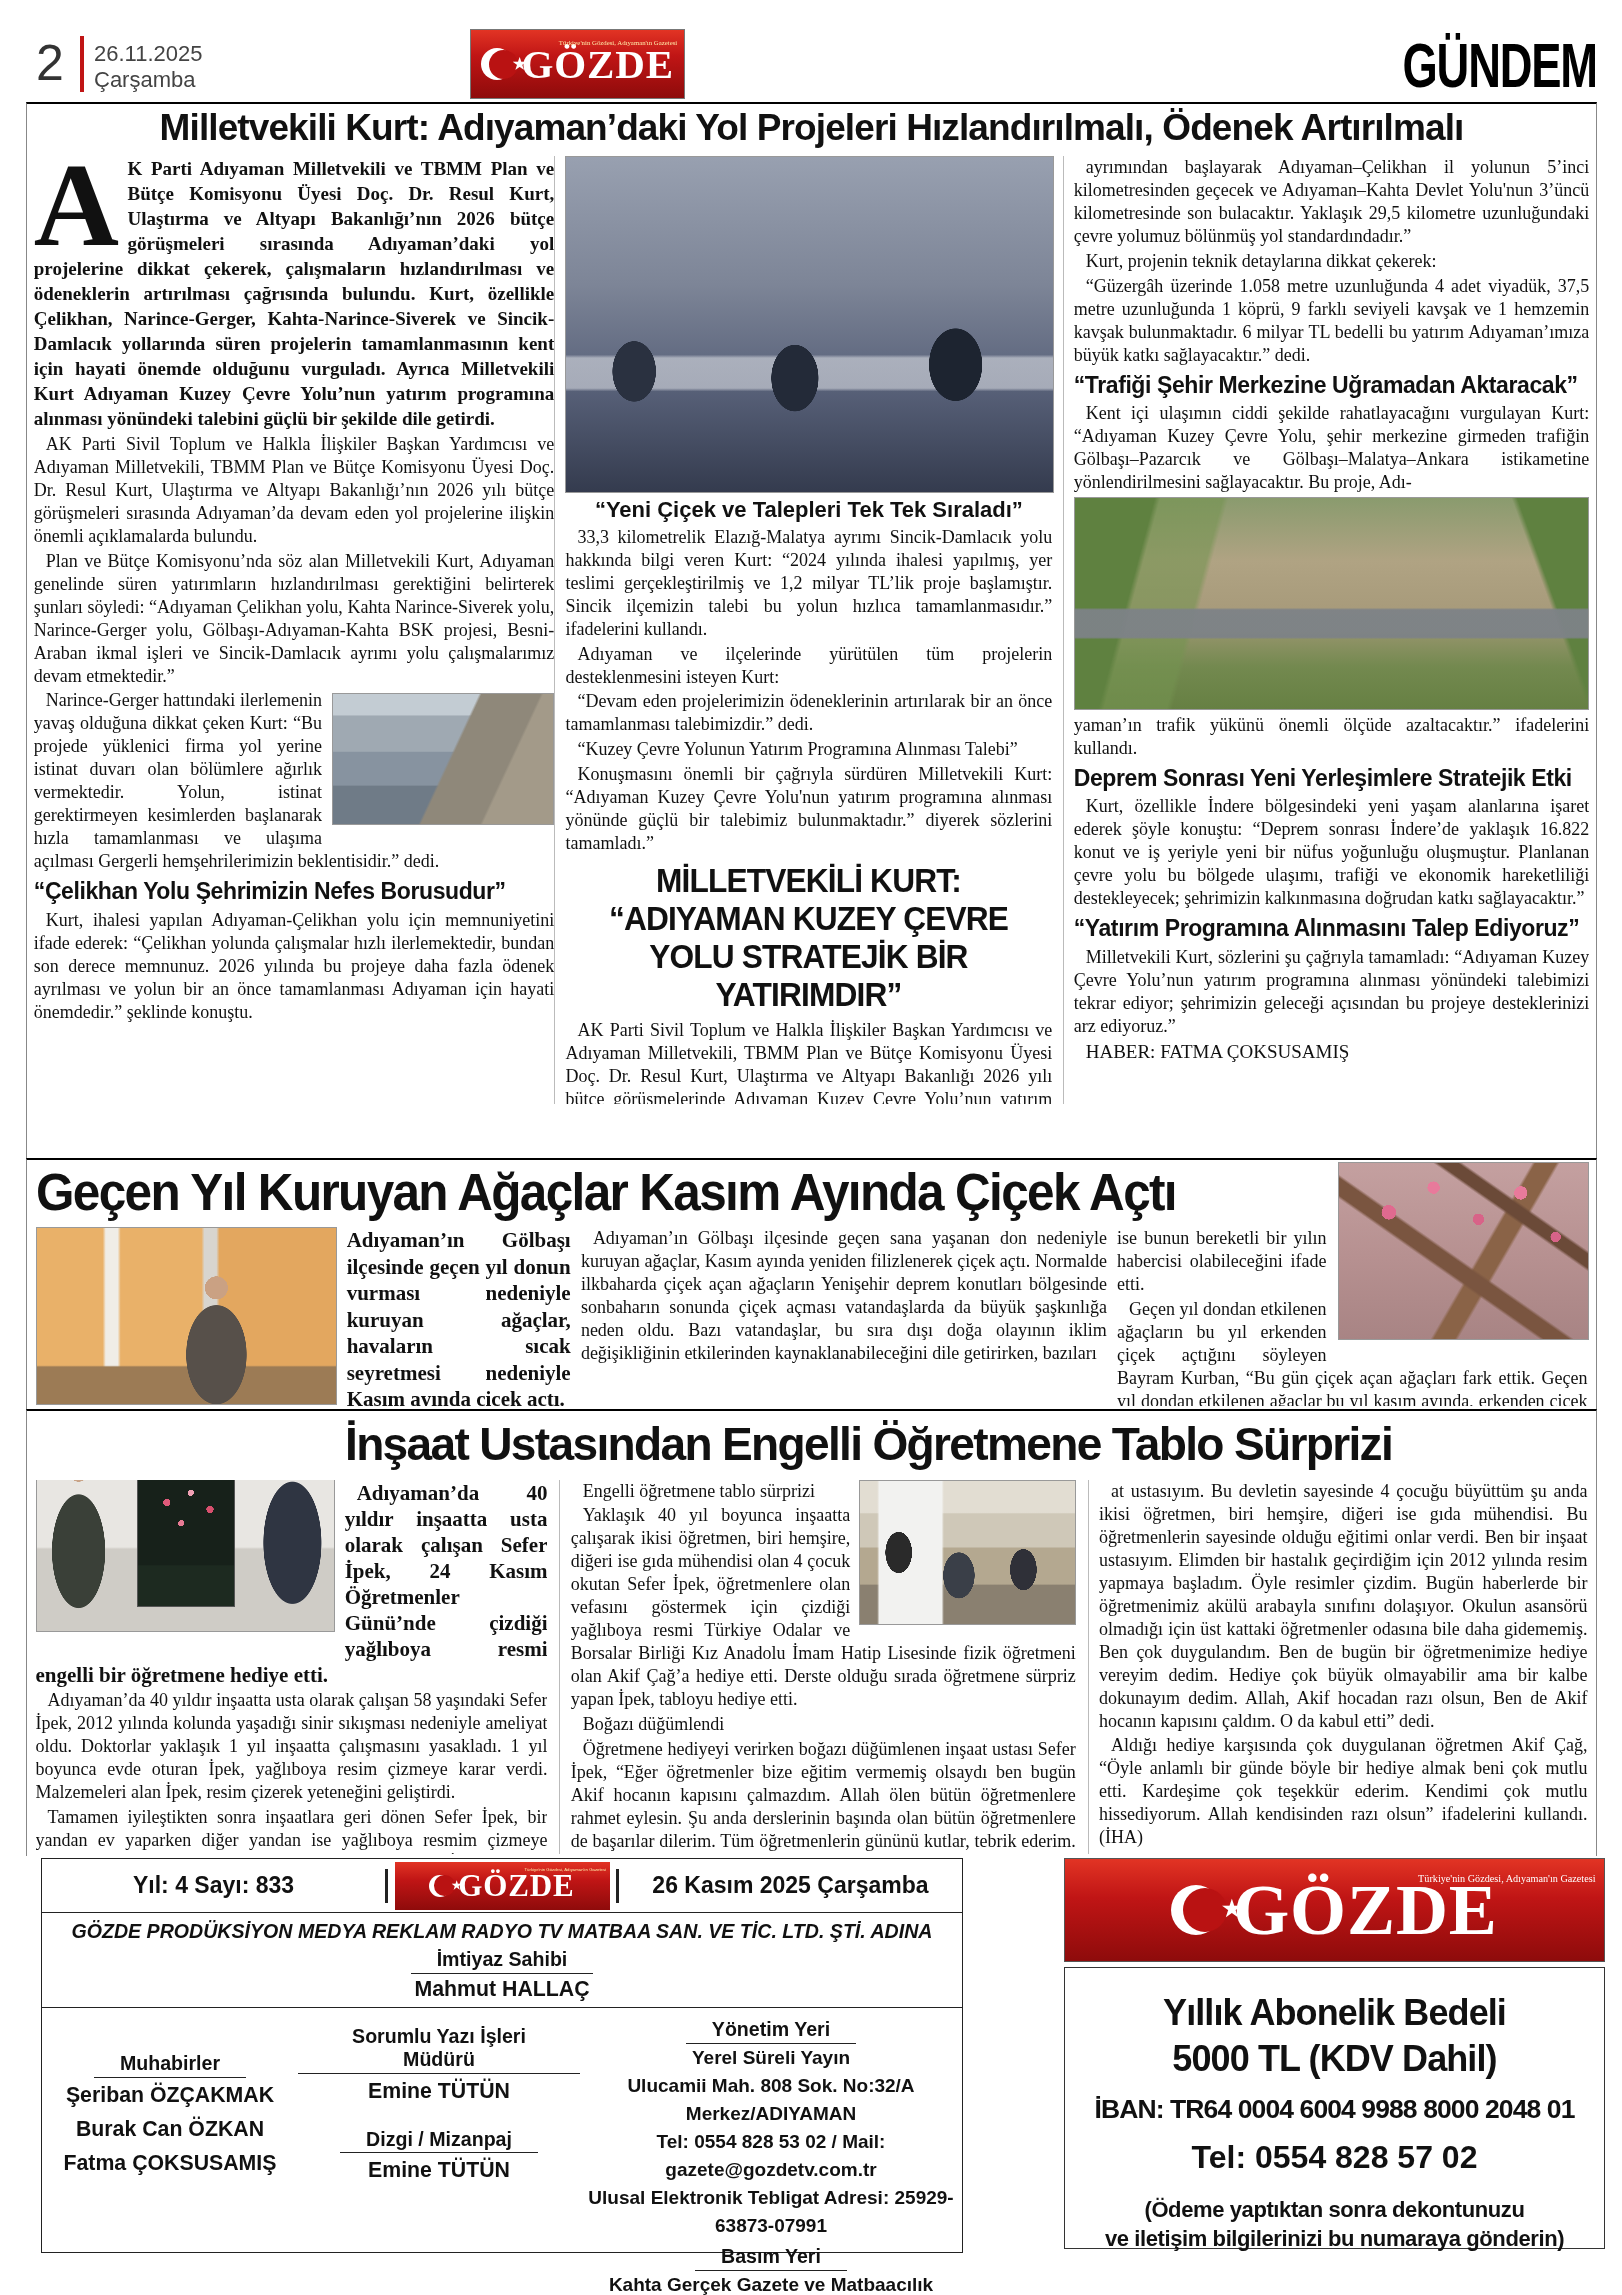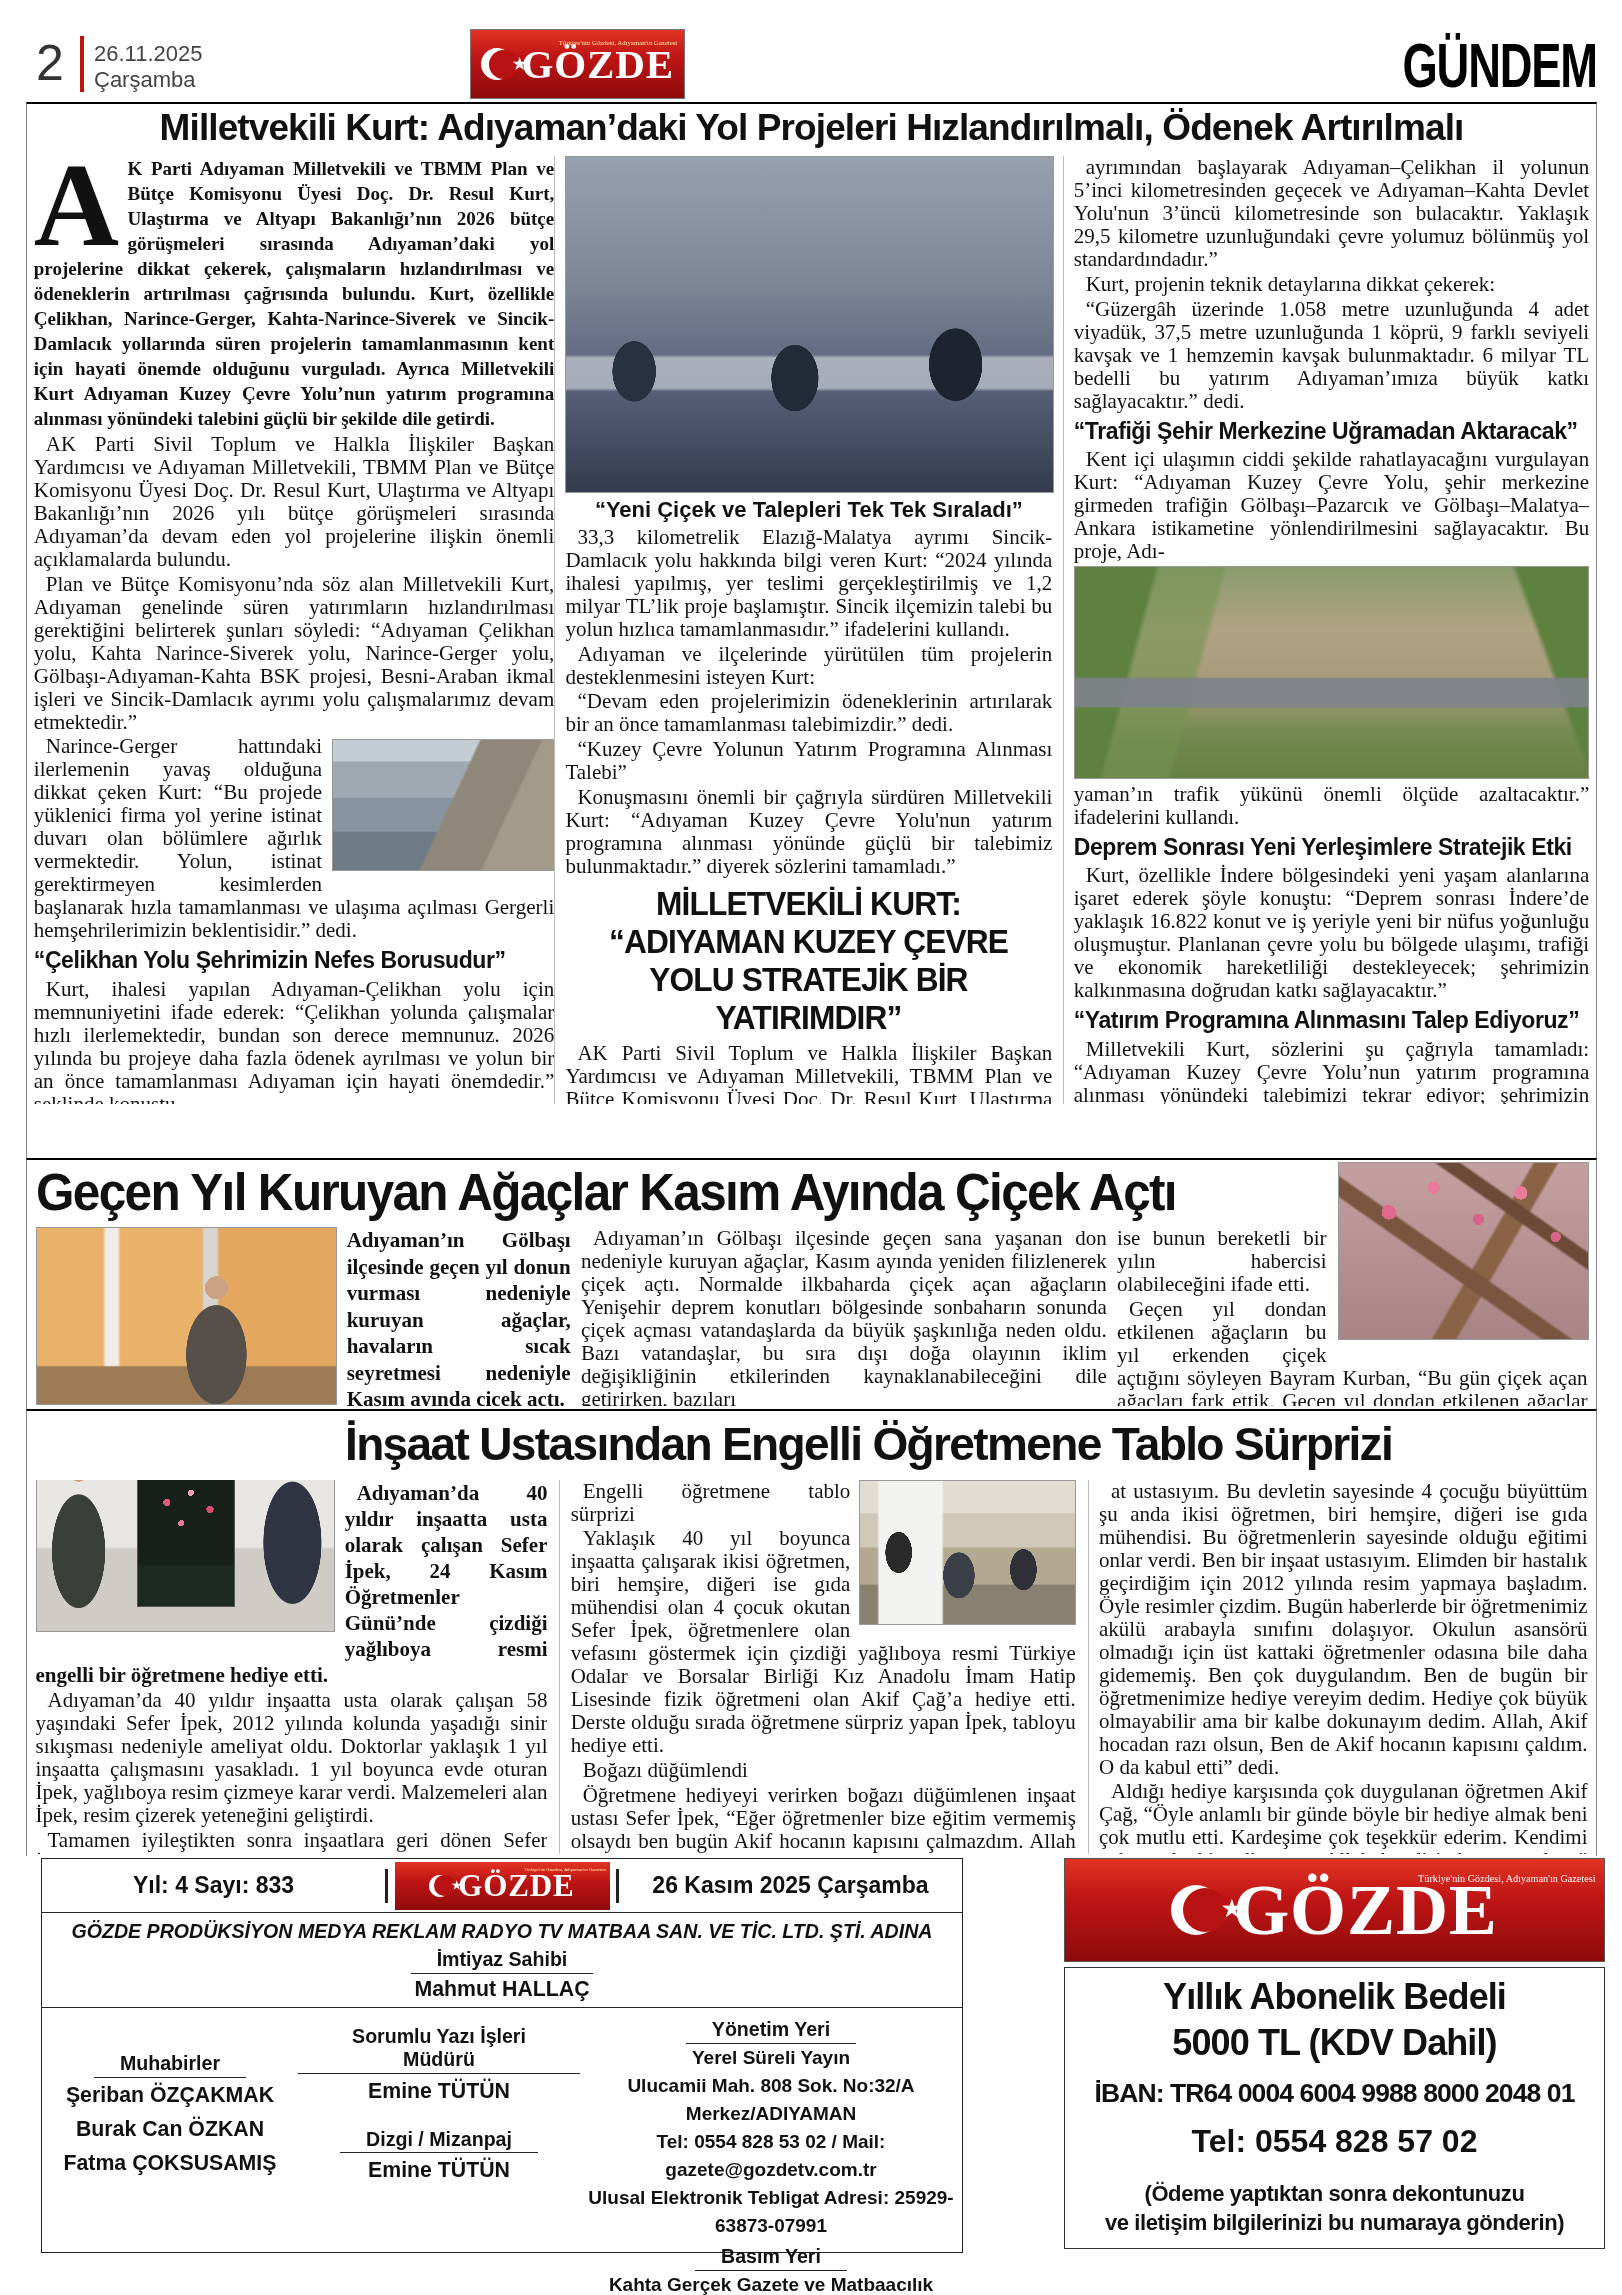--- a/index.html
+++ b/index.html
@@ -22,21 +22,21 @@
   .logo-header .crescent b{right:-13.7px;top:6.8px;font-size:15.4px;}
   .section-title{position:absolute;right:0;top:0;font-family:"Liberation Sans",sans-serif;font-weight:bold;font-size:63px;letter-spacing:-1.7px;transform:scaleX(0.72);transform-origin:right;color:#000;}
   
   .art1{position:absolute;top:102px;left:26px;width:1571px;height:1056px;border-top:2.6px solid #000;border-left:0.9px solid #888;border-right:0.9px solid #888;padding:1.7px 6.8px;box-sizing:border-box;overflow:hidden;}
   .art1 h1{margin:1.7px 0 6.8px 0;text-align:center;font-family:"Liberation Sans",sans-serif;font-size:37px;letter-spacing:-0.9px;white-space:nowrap;}
   .cols{display:flex;height:948px;overflow:hidden;}
   .col{overflow:hidden;}
   .c1{width:528px;}
   .c2{width:494px;border-left:0.9px solid #bbb;border-right:0.9px solid #bbb;padding:0 10.2px;}
   .c3{width:523px;padding-left:10.2px;}
-  .body-p{font-size:21px;line-height:23px;text-align:justify;margin:0 0 1.7px 0;text-indent:12px;}
+  .body-p{font-size:18px;line-height:23px;text-align:justify;margin:0 0 1.7px 0;text-indent:12px;}
   .noindent{text-indent:0;}
   .dropcap{float:left;font-size:118px;line-height:89px;font-weight:bold;padding:5.1px 8.5px 0 0;font-family:"Liberation Serif",serif;}
   .lead{font-size:19px;line-height:25px;font-weight:600;}
   .subhead{font-family:"Liberation Sans",sans-serif;font-weight:bold;font-size:23px;text-align:left;margin:5.1px 0 3.4px 0;letter-spacing:-0.4px;}
   .subhead-big{font-family:"Liberation Sans",sans-serif;font-weight:bold;font-size:33px;line-height:38px;text-align:center;margin:6.8px 0 5.1px 0;letter-spacing:-0.9px;transform:scaleX(0.96);}
   .photo{border:0.9px solid #999;}
   .photo-committee{width:100%;height:335px;background:
     radial-gradient(ellipse 44px 60px at 80% 62%, #1d2430 0 60%, transparent 61%),
     radial-gradient(ellipse 39px 55px at 47% 66%, #232a38 0 60%, transparent 61%),
     radial-gradient(ellipse 36px 50px at 14% 64%, #2a3140 0 60%, transparent 61%),
@@ -122,21 +122,21 @@
   .fcolC{flex:1;}
   .fname{font-weight:bold;font-size:21.3px;line-height:34px;}
   .fline{font-weight:bold;font-size:19px;line-height:28px;}
   .fright{position:absolute;top:1858px;left:1064px;width:541px;height:395px;box-sizing:border-box;}
   .banner{height:102px;border:0.9px solid #555;}
   .banner .logotext{font-size:72px;}
   .banner .crescent{width:50px;height:50px;margin-right:12px;}
   .banner .crescent i{left:12px;top:2.6px;width:44px;height:44px;background:#b91212;}
   .banner .crescent b{right:-20.5px;top:11px;font-size:22px;}
   .banner .logotag{font-size:10.2px;top:13.7px;right:8.5px;color:#fff;}
-  .subbox{border:1.7px solid #333;margin-top:5.1px;height:282px;box-sizing:border-box;text-align:center;font-family:"Liberation Sans",sans-serif;font-weight:bold;padding-top:6px;}
+  .subbox{border:1.7px solid #333;margin-top:5.1px;height:282px;box-sizing:border-box;text-align:center;font-family:"Liberation Sans",sans-serif;font-weight:bold;padding-top:22px;}
   .sub1{font-size:36px;line-height:46px;letter-spacing:-0.9px;}
   .iban{font-size:26.5px;margin-top:12px;letter-spacing:-0.9px;}
   .tel{font-size:32px;margin-top:13.7px;}
   .note{font-size:22px;line-height:29px;margin-top:19px;letter-spacing:-0.4px;}
 </style>
 </head>
 <body>
 
 <div class="page">
 

